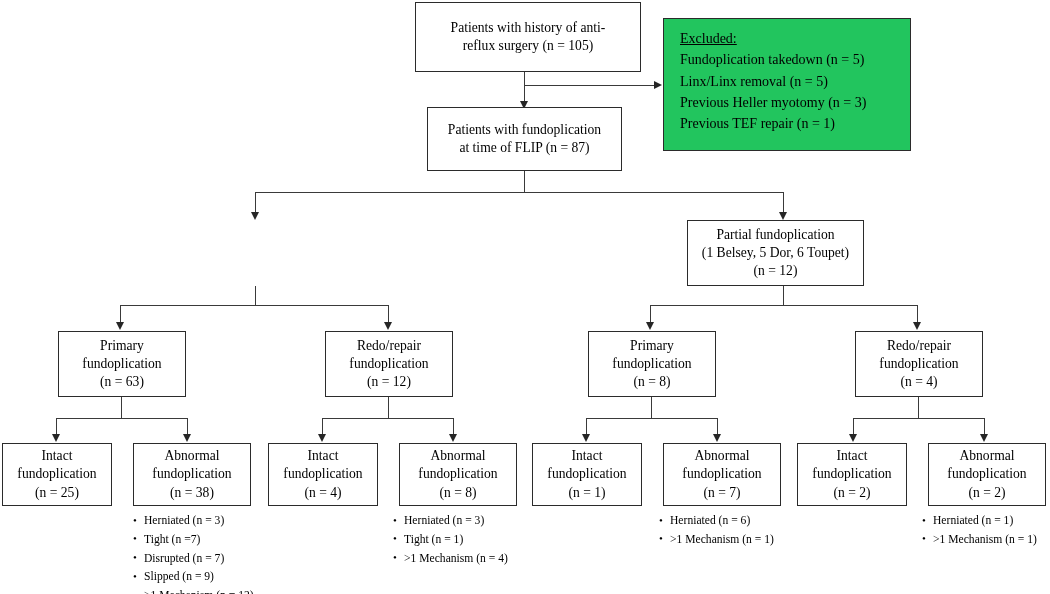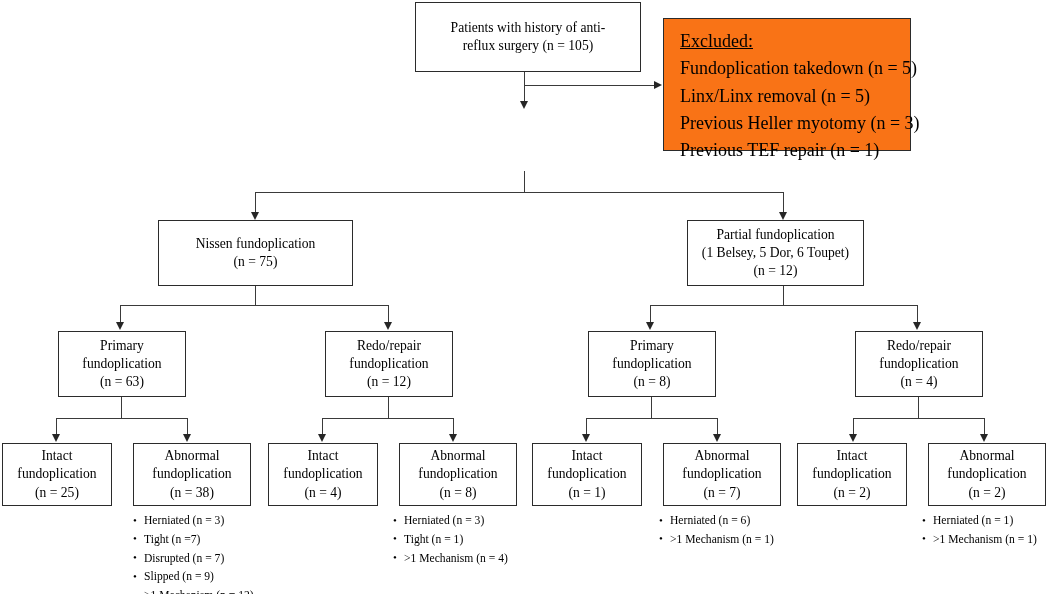--- a/index.html
+++ b/index.html
@@ -29,23 +29,23 @@
     font-size: 13.6px;
     line-height: 1.33;
     padding: 2px 4px;
   }
   .node .ln { display: block; white-space: nowrap; }
 
   .excluded {
     position: absolute;
     box-sizing: border-box;
     border: 1.4px solid #2b2b2b;
-    background: #f97316;
+    background: #22c55e;
     color: #000;
-    font-size: 18px;
+    font-size: 14px;
     line-height: 1.52;
     padding: 9px 0 8px 16px;
     text-align: left;
   }
   .excluded .hd { text-decoration: underline; display: block; }
   .excluded .ln { display: block; white-space: nowrap; }
 
   .blist {
     position: absolute;
     color: #000;
@@ -102,32 +102,32 @@
     <span class="ln">Previous Heller myotomy (n = 3)</span>
     <span class="ln">Previous TEF repair (n = 1)</span>
   </div>
 
   <div class="ln-v" style="left:524px; top:72px; height:31px;"></div>
   <div class="arrow-d" style="left:520px; top:101px;"></div>
 
   <div class="ln-h" style="left:524px; top:85px; width:131px;"></div>
   <div class="arrow-r" style="left:654px; top:81px;"></div>
 
+  <div class="node" style="left:427px; top:107px; width:195px; height:64px;">
+    <span class="ln">Patients with fundoplication</span>
+    <span class="ln">at time of FLIP (n = 87)</span>
+  </div>
 
   <div class="ln-v" style="left:524px; top:171px; height:22px;"></div>
   <div class="ln-h" style="left:255px; top:192px; width:529px;"></div>
   <div class="ln-v" style="left:255px; top:192px; height:22px;"></div>
   <div class="arrow-d" style="left:251px; top:212px;"></div>
   <div class="ln-v" style="left:783px; top:192px; height:22px;"></div>
   <div class="arrow-d" style="left:779px; top:212px;"></div>
 
-  <div class="node" style="left:158px; top:220px; width:195px; height:66px;">
-    <span class="ln">Nissen fundoplication</span>
-    <span class="ln">(n = 75)</span>
-  </div>
 
   <div class="node" style="left:687px; top:220px; width:177px; height:66px;">
     <span class="ln">Partial fundoplication</span>
     <span class="ln">(1 Belsey, 5 Dor, 6 Toupet)</span>
     <span class="ln">(n = 12)</span>
   </div>
 
   <div class="ln-v" style="left:255px; top:286px; height:20px;"></div>
   <div class="ln-h" style="left:120px; top:305px; width:269px;"></div>
   <div class="ln-v" style="left:120px; top:305px; height:19px;"></div>

